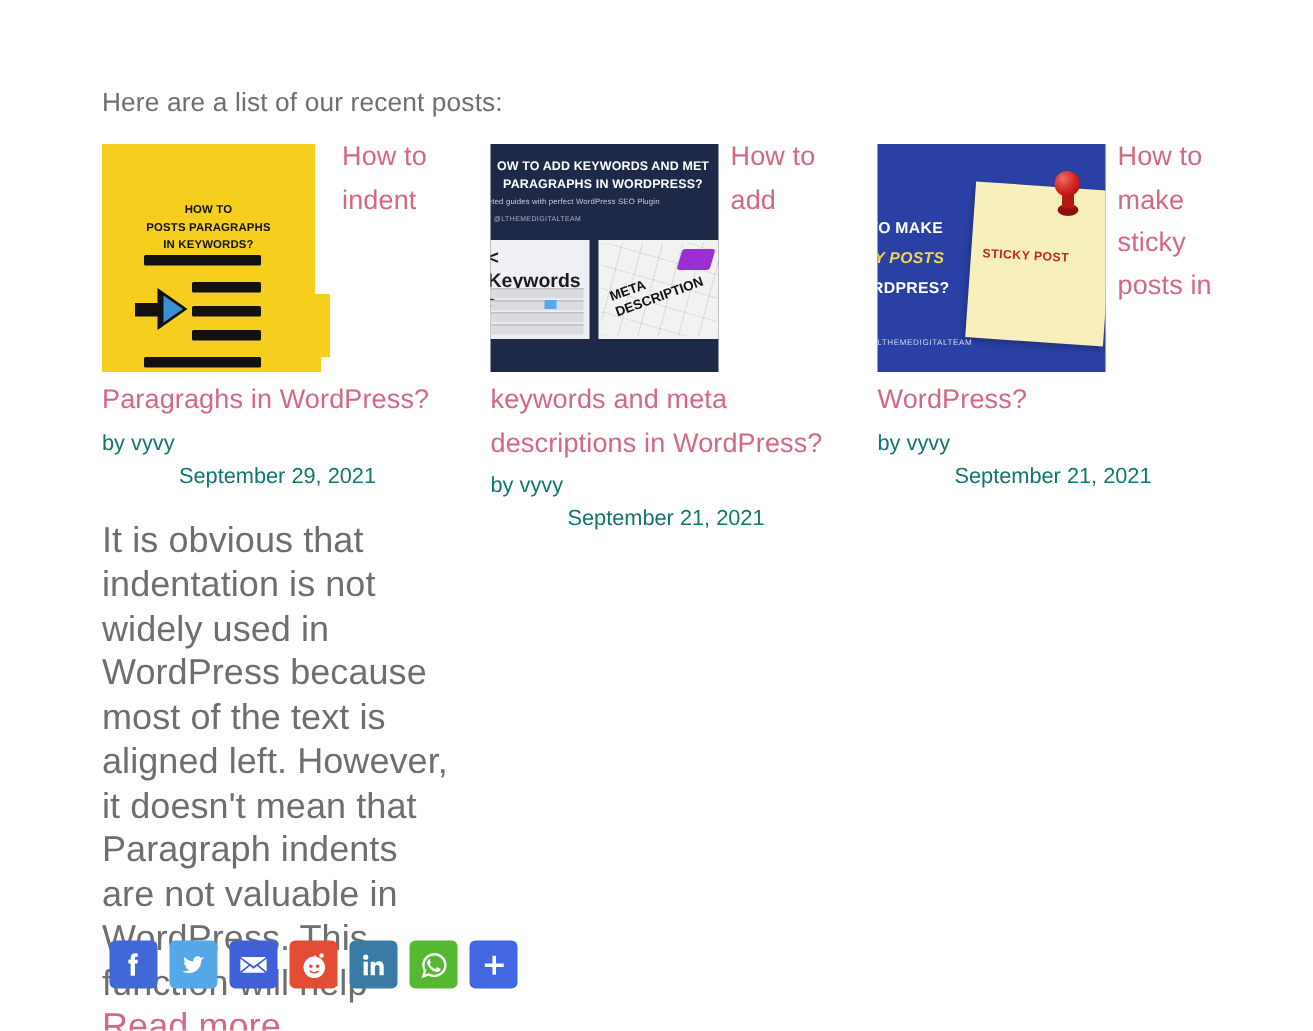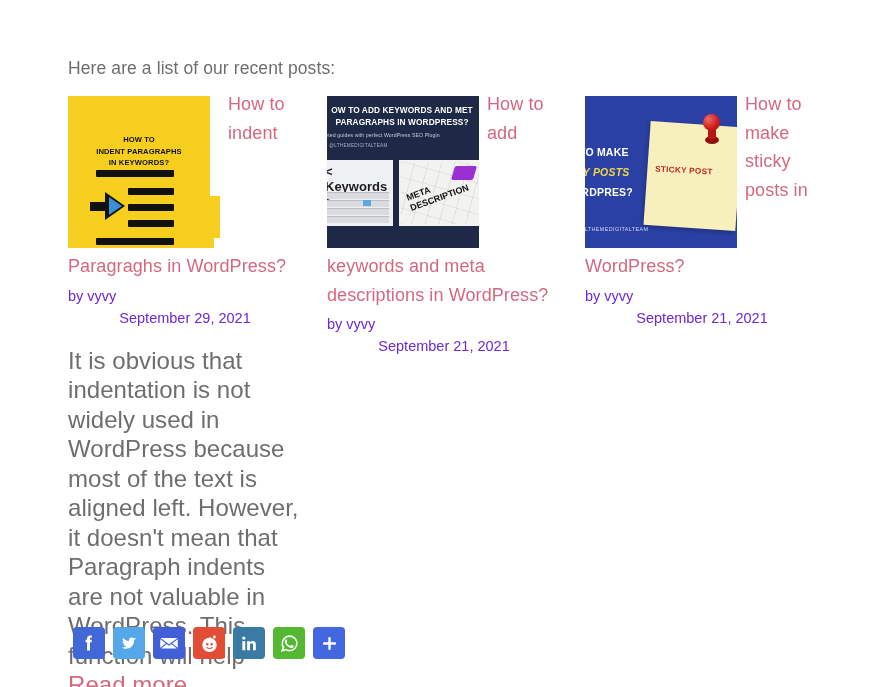--- a/index.html
+++ b/index.html
@@ -65,21 +65,21 @@
     line-height: 28.5px;
     color: #d4687f;
     text-decoration: none;
     letter-spacing: 0.1px;
   }
 
   .meta {
     clear: both;
     font-size: 14.5px;
     line-height: 22px;
-    color: #6d28d9;
+    color: #0f766e;
     padding-top: 4px;
   }
   .meta .byline { display: block; }
   .meta .date { display: block; text-align: center; }
 
   .excerpt {
     margin-top: 17px;
     font-size: 24px;
     line-height: 29.5px;
     color: #6e6e6e;
@@ -337,21 +337,21 @@
   <div class="intro">Here are a list of our recent posts:</div>
 
   <div class="posts">
 
     <div class="post-col c1">
       <div class="thumb art-indent">
         <div class="corner"></div>
         <div class="corner2"></div>
         <div class="cap">
           <span>HOW TO</span><br>
-          <span>INDENT PARAGRAPHS</span><br>
+          <span>POSTS PARAGRAPHS</span><br>
           <span>IN KEYWORDS?</span>
         </div>
         <div class="bar b1"></div>
         <div class="bar b2"></div>
         <div class="bar b3"></div>
         <div class="bar b4"></div>
         <div class="bar b5"></div>
         <div class="stem"></div>
         <div class="tri-out"></div>
         <div class="tri-in"></div>

